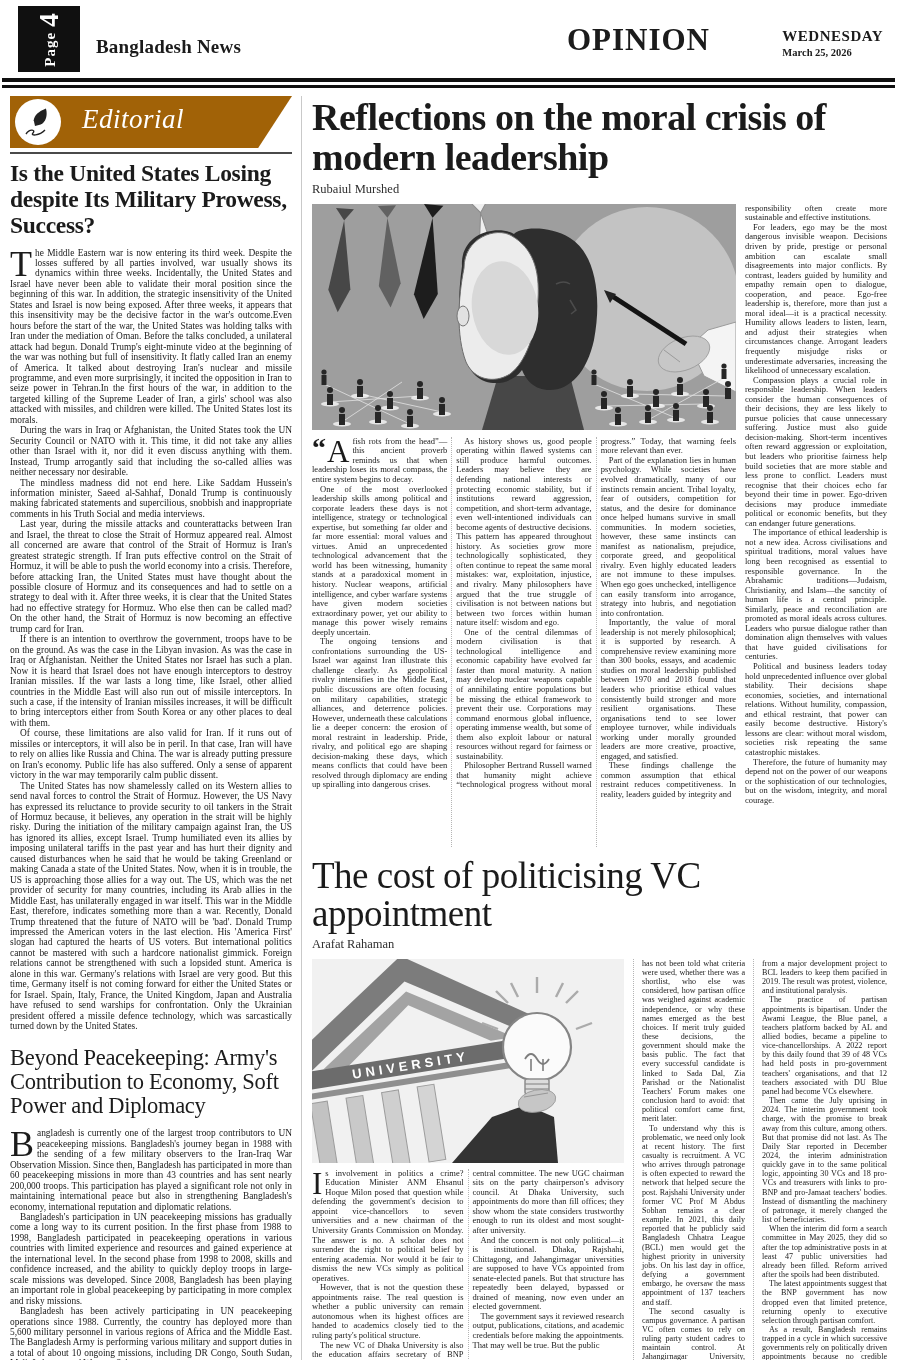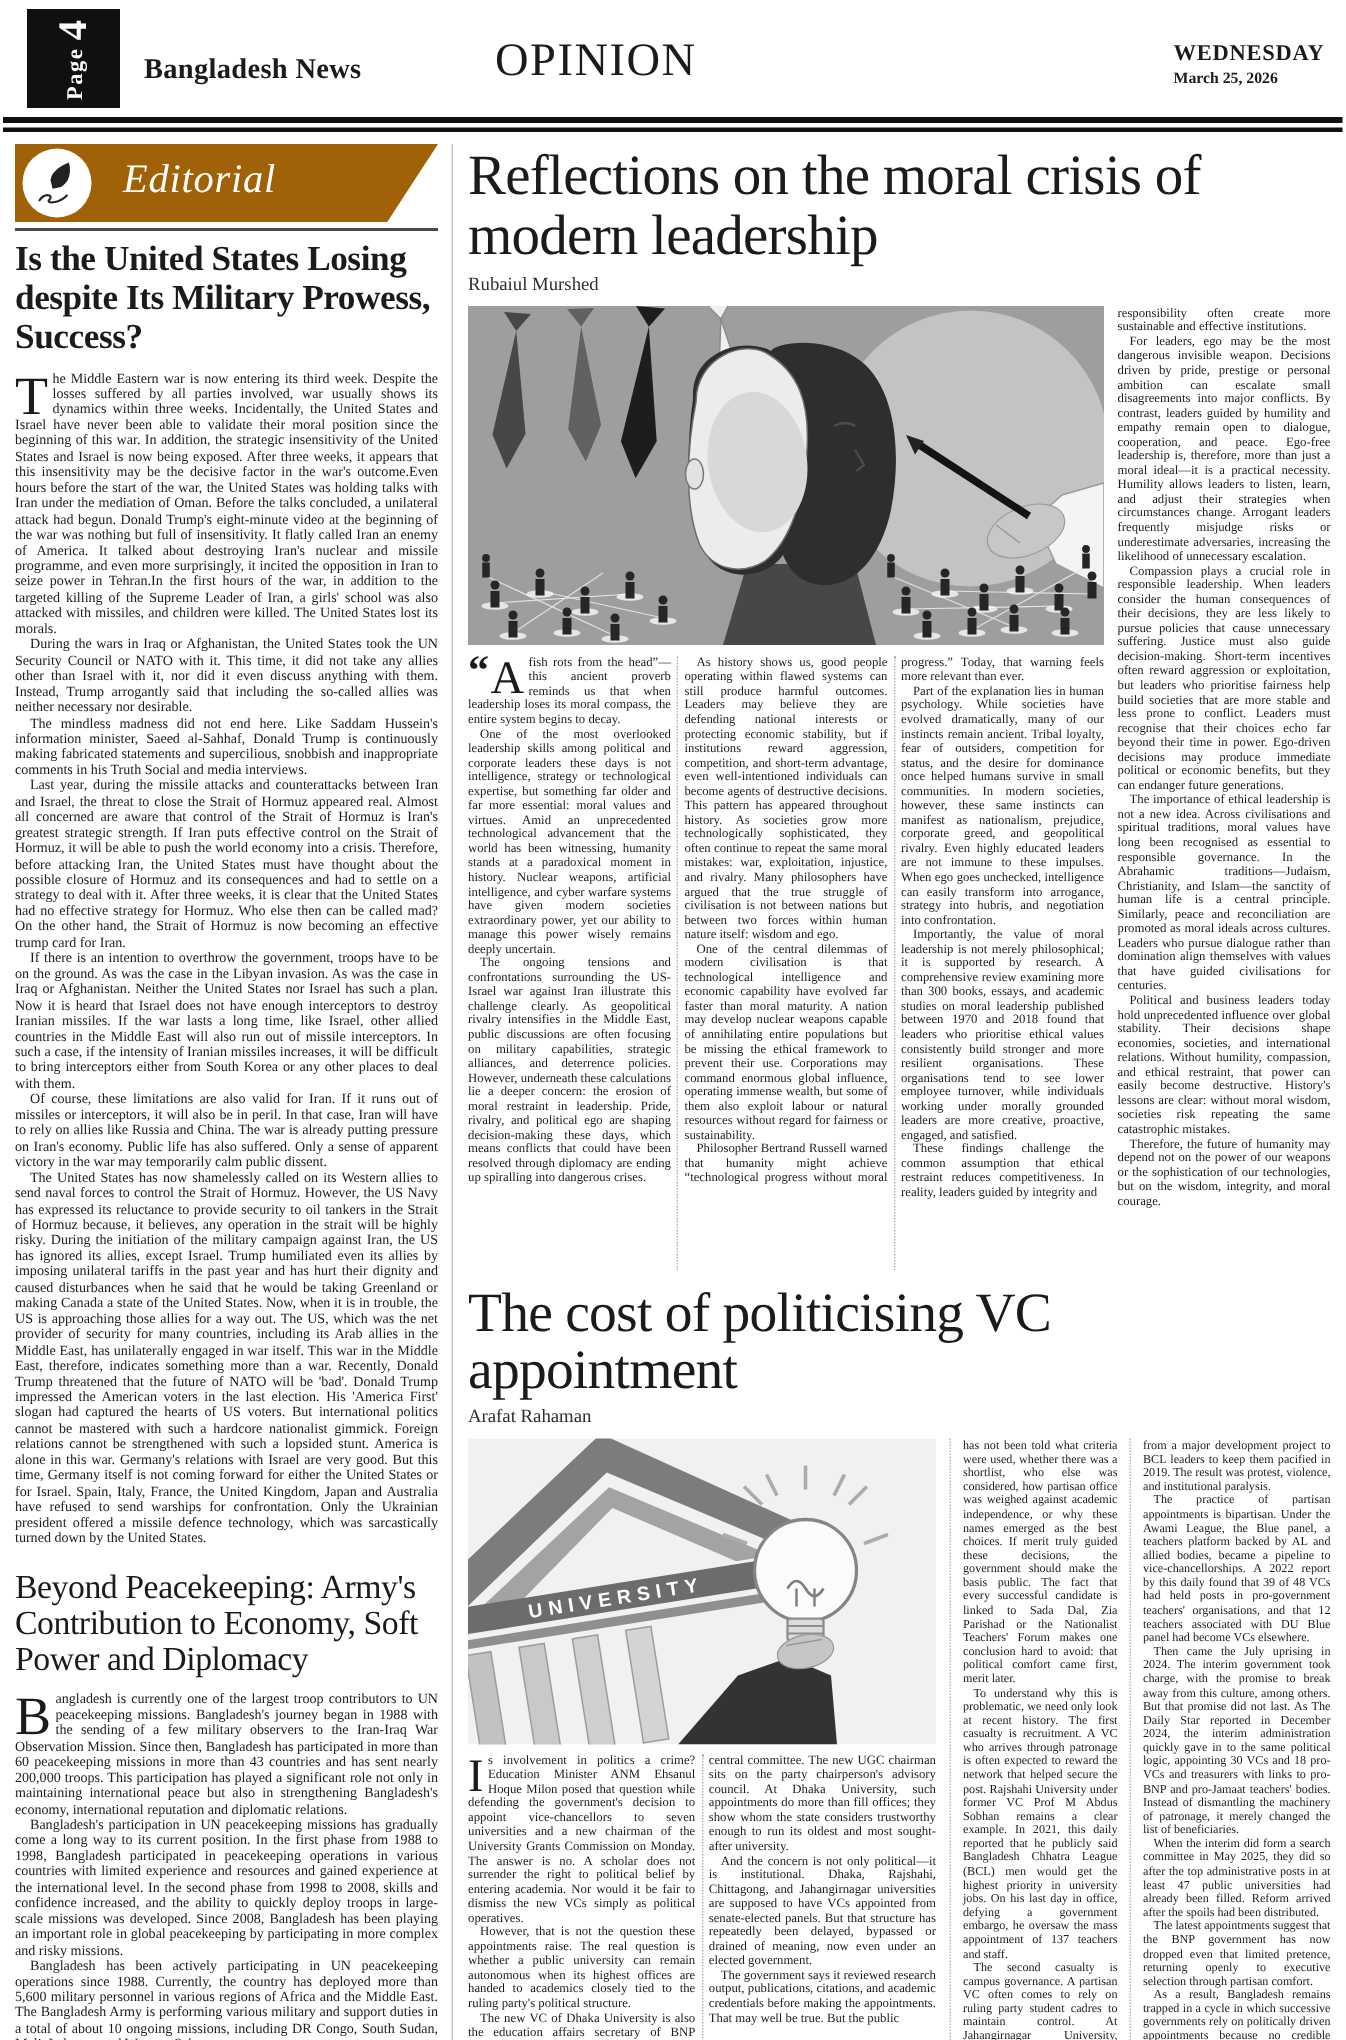--- a/index.html
+++ b/index.html
@@ -7,21 +7,21 @@
   body{width:897px;height:1360px;margin:0 auto;font-family:"Liberation Serif",serif;color:#1b1b1b;overflow:hidden;position:relative;background:#fff}
   .sheet{width:897px;height:1360px;background:#fff;position:relative;padding:0}
 
   
   .hdr{position:relative;height:78px}
   .page-tab{position:absolute;left:18px;top:6px;width:62px;height:66px;background:#101010;color:#fff;display:flex;align-items:center;justify-content:center}
   .page-tab .vert{transform:rotate(-90deg);white-space:nowrap;font-weight:bold;letter-spacing:1px}
   .page-tab .pw{font-size:15px}
   .page-tab .pn{font-size:27px;vertical-align:-3px}
   .paper-name{position:absolute;left:96px;top:36px;font-size:19px;font-weight:bold;letter-spacing:.2px}
-  .section-title{position:absolute;left:330px;top:22px;width:380px;text-align:left;font-size:31px;font-weight:normal;letter-spacing:1px}
+  .section-title{position:absolute;left:330px;top:22px;width:380px;text-align:right;font-size:31px;font-weight:bold;letter-spacing:1px}
   .date-block{position:absolute;right:14px;top:28px;text-align:left}
   .weekday{font-size:15px;font-weight:bold;letter-spacing:.5px}
   .date{font-size:10.5px;font-weight:bold;margin-top:2px}
   .rule2{margin:0 2px;border-top:4px solid #101010;border-bottom:3px solid #101010;height:10px}
 
   
   .content{display:flex;padding:8px 10px 0 10px}
   .left-col{width:292px;flex:0 0 292px;padding-right:9px;border-right:1px solid #c9c9c9}
   .right-col{flex:1;padding-left:10px;min-width:0}
 
@@ -29,21 +29,21 @@
   .ed-banner{position:relative;height:52px;background:#a16207;clip-path:polygon(0 0,100% 0,88% 100%,0 100%);margin-bottom:4px}
   .ed-circle{position:absolute;left:5px;top:3px;width:46px;height:46px;border-radius:50%;background:#fff;display:flex;align-items:center;justify-content:center}
   .ed-label{position:absolute;left:72px;top:8px;color:#fff;font-style:italic;font-size:27px;letter-spacing:.5px}
   .ed-rule{border-top:2px solid #4a4a4a;margin:2px 0 7px 0}
   .headline-ed{font-size:23.5px;font-weight:bold;line-height:1.1;letter-spacing:-.3px;margin-bottom:9px}
   .body-text{font-size:9.4px;line-height:10.45px;text-align:justify}
   .body-text p+p{text-indent:10px}
   .headline-peace{font-size:22.5px;line-height:1.08;letter-spacing:-.3px;margin:14px 0 10px 0;font-weight:normal}
 
   
-  .headline-lead{font-size:38px;line-height:1.05;letter-spacing:-.5px;font-weight:normal;margin:2px 0 4px 0}
+  .headline-lead{font-size:38px;line-height:1.05;letter-spacing:-.5px;font-weight:bold;margin:2px 0 4px 0}
   .byline{text-align:left;font-size:12.5px;color:#2e2e2e;margin:2px 0 7px 0}
   .lead-row{display:flex}
   .lead-main{width:424px;flex:0 0 424px}
   .lead-illo{display:block;width:424px;height:226px}
   .cols3{margin-top:7px;column-count:3;column-gap:9px;column-rule:1px dotted #b5b5b5;height:410px;overflow:hidden;font-size:8.5px;line-height:9.55px;text-align:justify}
   .cols3 p+p{text-indent:8px}
   .col4{flex:1;margin-left:9px;font-size:8.5px;line-height:9.55px;text-align:justify}
   .col4 p+p{text-indent:8px}
 
   

